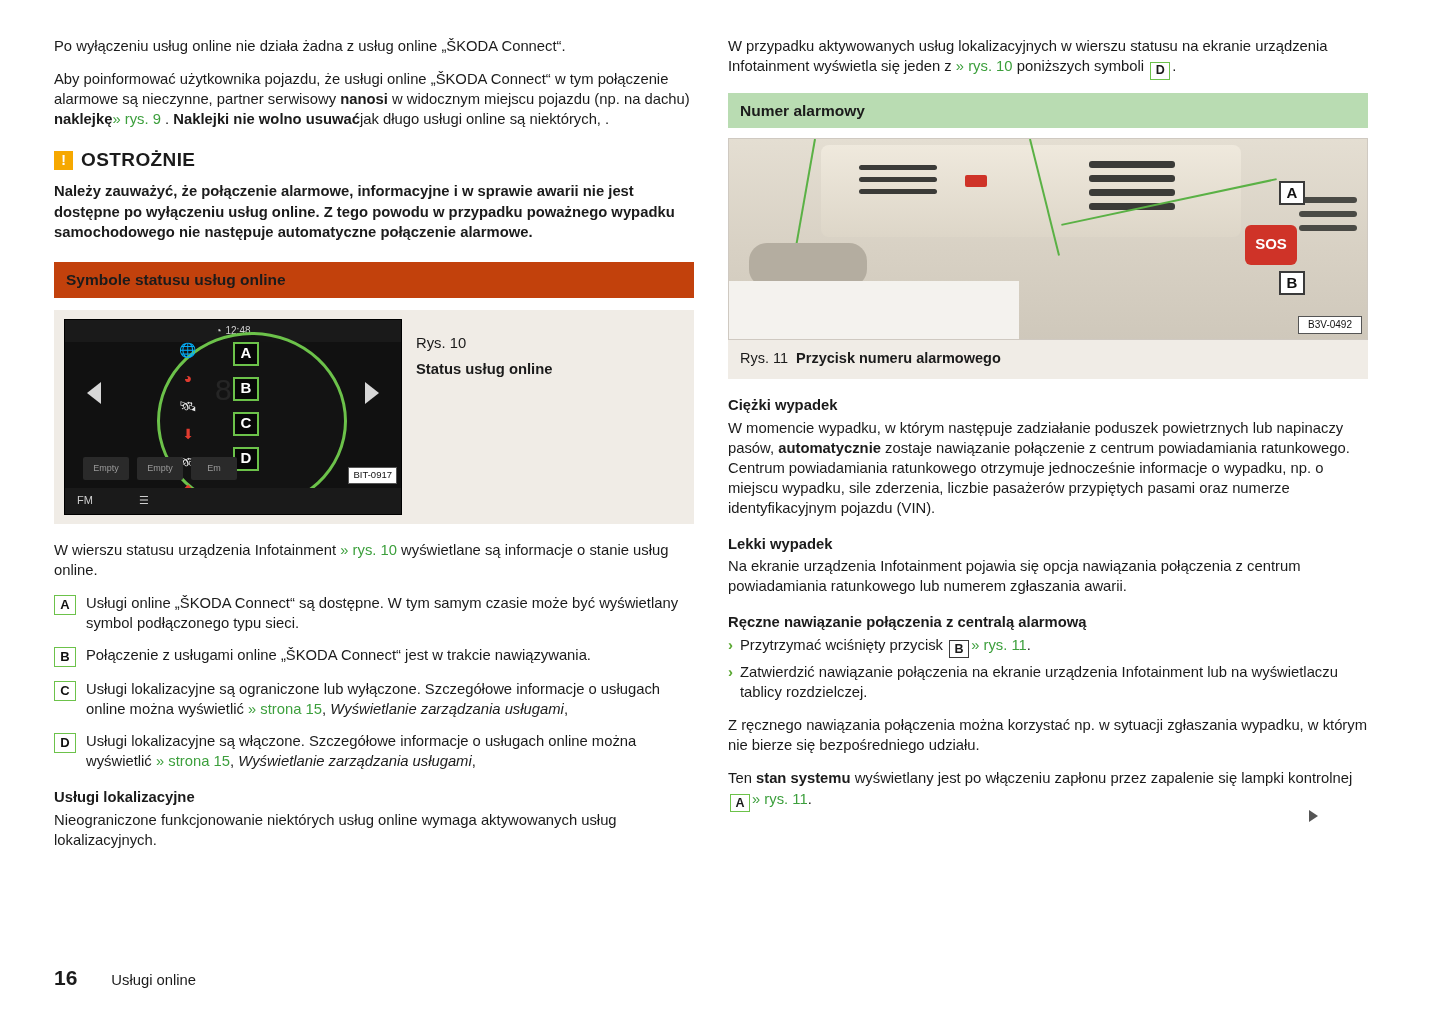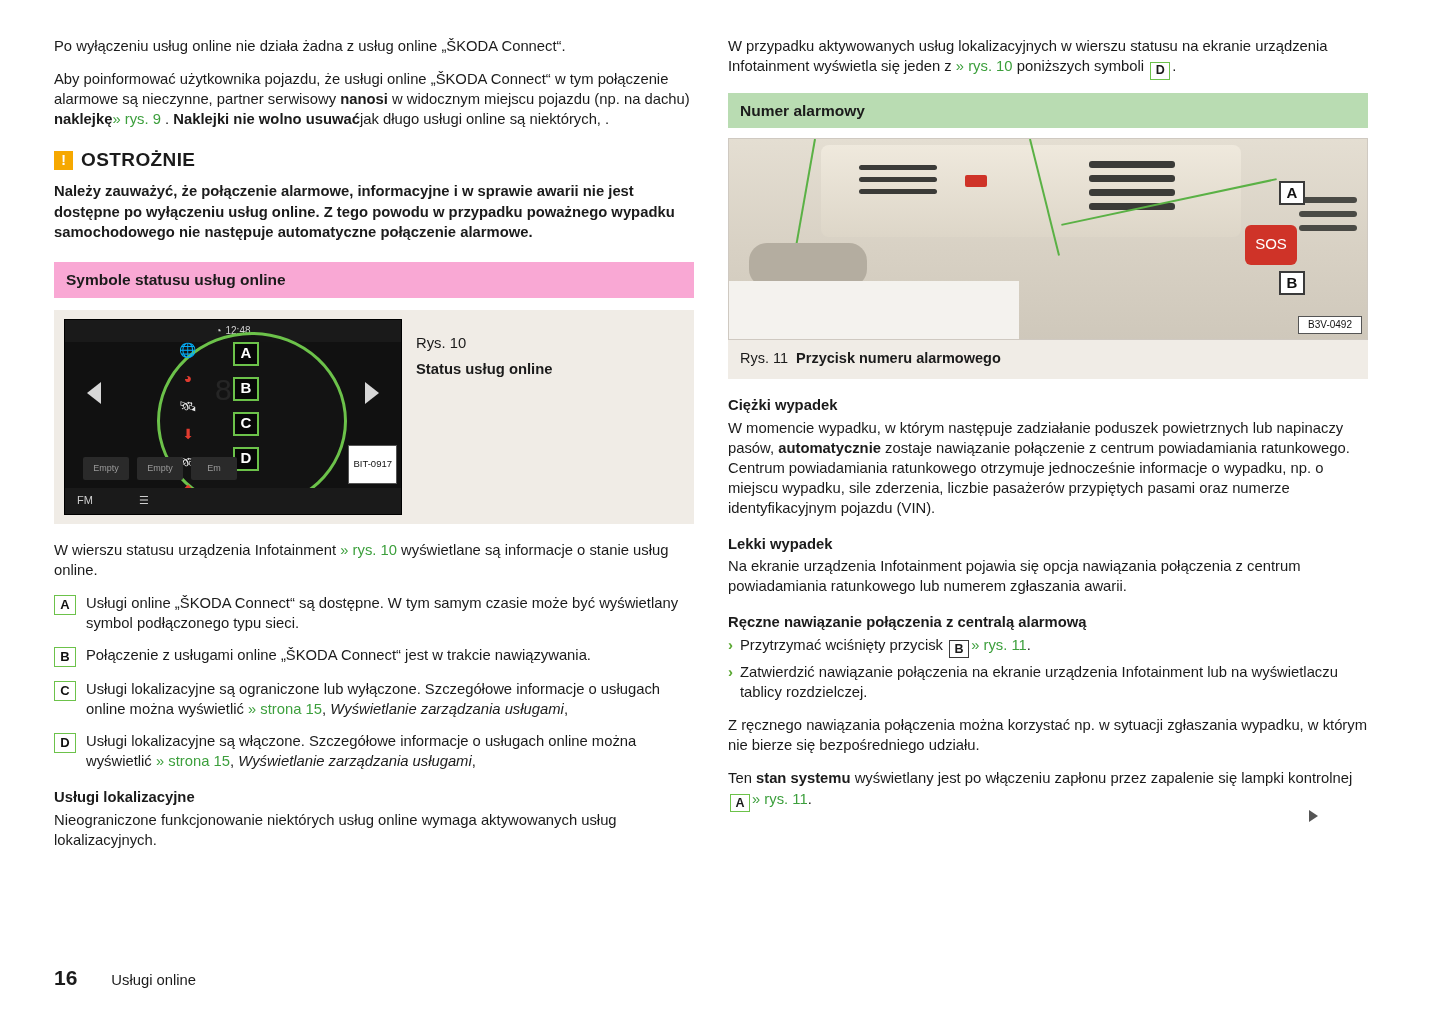--- a/index.html
+++ b/index.html
@@ -43,21 +43,21 @@
     display: flex; align-items: center; justify-content: center;
     line-height: 1;
   }
   .caution-title {
     font-weight: bold; font-size: 19px; letter-spacing: .4px;
   }
   .caution-body { font-weight: bold; font-size: 14.8px; line-height: 1.38; }
 
   
   .bar-grey {
-    background: #f9a8d4;
+    background: #c2410c;
     padding: 7px 12px;
     font-weight: bold;
     font-size: 15.5px;
     margin: 20px 0 12px 0;
   }
   .bar-green {
     background: #b9dcb2;
     padding: 7px 12px;
     font-weight: bold;
     font-size: 15.5px;
@@ -138,21 +138,21 @@
   }
   .ltr-box {
     width: 26px; height: 24px;
     border: 2px solid #6cc24a; color:#fff; background: rgba(0,0,0,.6);
     font-weight:bold; font-size: 15px;
     display:flex; align-items:center; justify-content:center;
   }
   .shot-code {
     position:absolute; right: 4px; bottom: 30px;
     background:#fff; color:#111; font-size: 9.5px;
-    padding: 12px 4px; border:1px solid #555;
+    padding: 1px 4px; border:1px solid #555;
   }
 
   
   .roof-shot {
     width: 640px; height: 202px;
     position: relative; overflow: hidden;
     border: 1px solid #cfc9c1;
     background: linear-gradient(180deg,#e4ded2 0%, #d8d1c4 55%, #cfc8bb 100%);
   }
   .roof-panel {
@@ -168,21 +168,21 @@
     position:absolute; left: 20px; top: 104px; width: 118px; height: 44px;
     background:#b4ada0; border-radius: 18px;
   }
   .roof-white {
     position:absolute; left: 0px; top: 142px; width: 290px; height: 60px;
     background:#f4f2ee;
   }
   .sos-btn {
     position:absolute; right: 70px; top: 86px; width: 52px; height: 40px;
     background:#cf3328; border-radius:6px; color:#fff;
-    display:flex; align-items:center; justify-content:center; font-size:15px;
+    display:flex; align-items:center; justify-content:center; font-size:15px;font-weight:bold;
   }
   .ltr-box-dark {
     position:absolute;
     width: 26px; height: 24px;
     border: 2px solid #3a3a3a; background:#fff; color:#111;
     font-weight: bold; font-size: 15px;
     display:flex; align-items:center; justify-content:center;
   }
   .roof-code {
     position:absolute; right: 5px; bottom: 5px;

